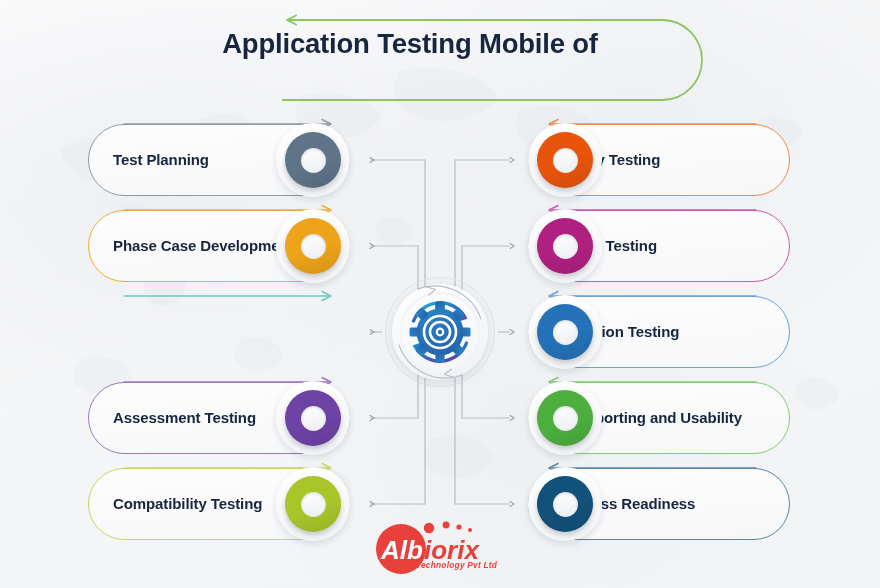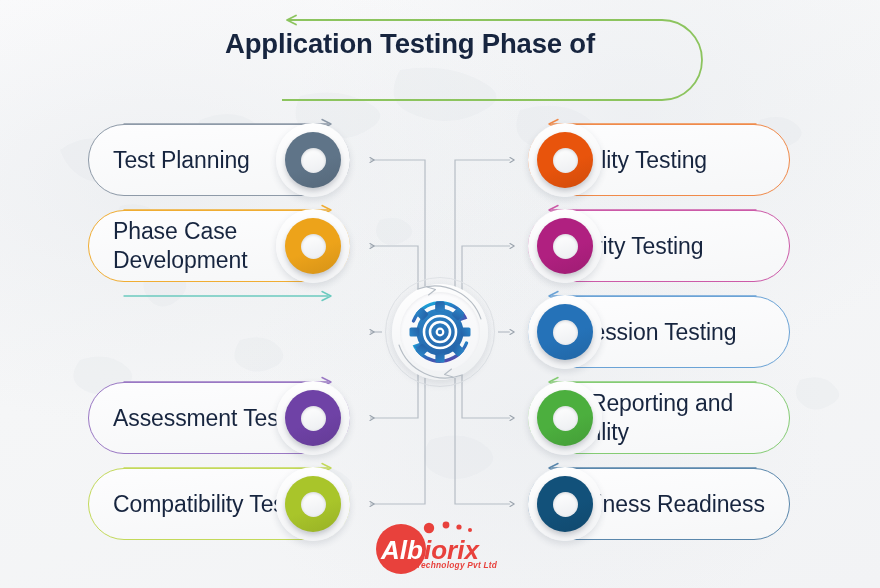--- a/index.html
+++ b/index.html
@@ -66,22 +66,22 @@
     background:linear-gradient(175deg, #fdfdfe 0%, #f6f7f8 100%);
     border:1.4px solid #b9c0c9;
     display:flex;
     align-items:center;
   }
   .card.left  { left:88px;  flex-direction:row; }
   .card.right { left:528px; flex-direction:row-reverse; }
 
   .card-label {
     color:#17253f;
-    font-size:23px;
-    font-weight:normal;
+    font-size:15px;
+    font-weight:bold;
     line-height:1.26;
     letter-spacing:-0.1px;
   }
   .card.left  .card-label { margin-left:24px; text-align:left; }
   .card.right .card-label { margin-right:auto; margin-left:14px; text-align:left; }
   .card.left  .card-label { margin-right:auto; }
 
   
   .donut-holder {
     position:absolute;
@@ -185,21 +185,21 @@
   <div class="title-wrap">
     <svg class="title-bracket" width="560" height="92" viewBox="0 0 560 92">
 
       <path d="M300 6 L512 6 a40 40 0 0 1 0 80 L300 86" fill="none" stroke="#8cc45e" stroke-width="1.8"></path>
       <path d="M138 6 L300 6" fill="none" stroke="#8cc45e" stroke-width="1.8"></path>
       <path d="M132 86 L300 86" fill="none" stroke="#8cc45e" stroke-width="1.8"></path>
 
       <path d="M146 1.5 L137 6 L146 10.5" fill="none" stroke="#8cc45e" stroke-width="1.8" stroke-linecap="round" stroke-linejoin="round"></path>
     </svg>
     <div class="title-text">
-      <span>Application Testing Phase of</span>
+      <span>Application Testing Mobile of</span>
     </div>
   </div>
 
   <svg class="connectors" width="880" height="588" viewBox="0 0 880 588">
     <defs>
       <marker id="ahL" markerWidth="7" markerHeight="7" refX="5.4" refY="3" orient="auto" markerUnits="userSpaceOnUse">
         <path d="M5.4 0.6 L1.2 3 L5.4 5.4" fill="none" stroke="#9aa3ad" stroke-width="1.1" stroke-linecap="round" stroke-linejoin="round"></path>
       </marker>
       <marker id="ahR" markerWidth="7" markerHeight="7" refX="1.6" refY="3" orient="auto" markerUnits="userSpaceOnUse">
         <path d="M1.6 0.6 L5.8 3 L1.6 5.4" fill="none" stroke="#9aa3ad" stroke-width="1.1" stroke-linecap="round" stroke-linejoin="round"></path>

